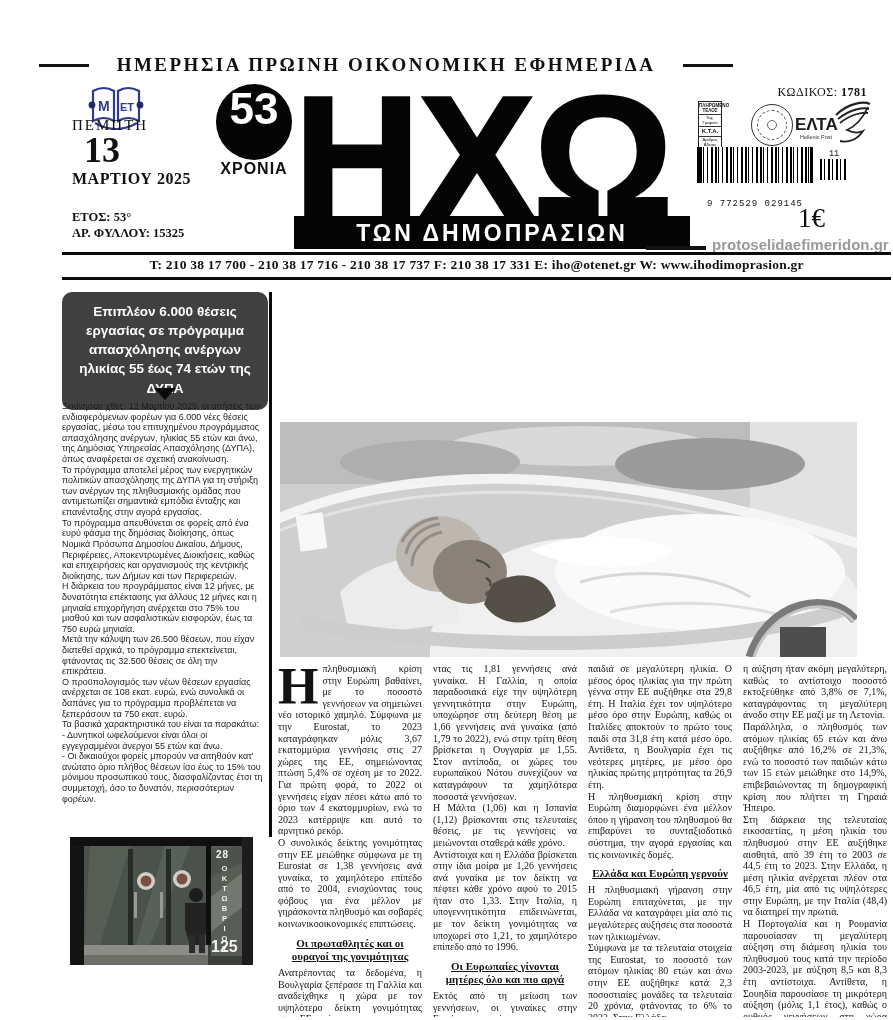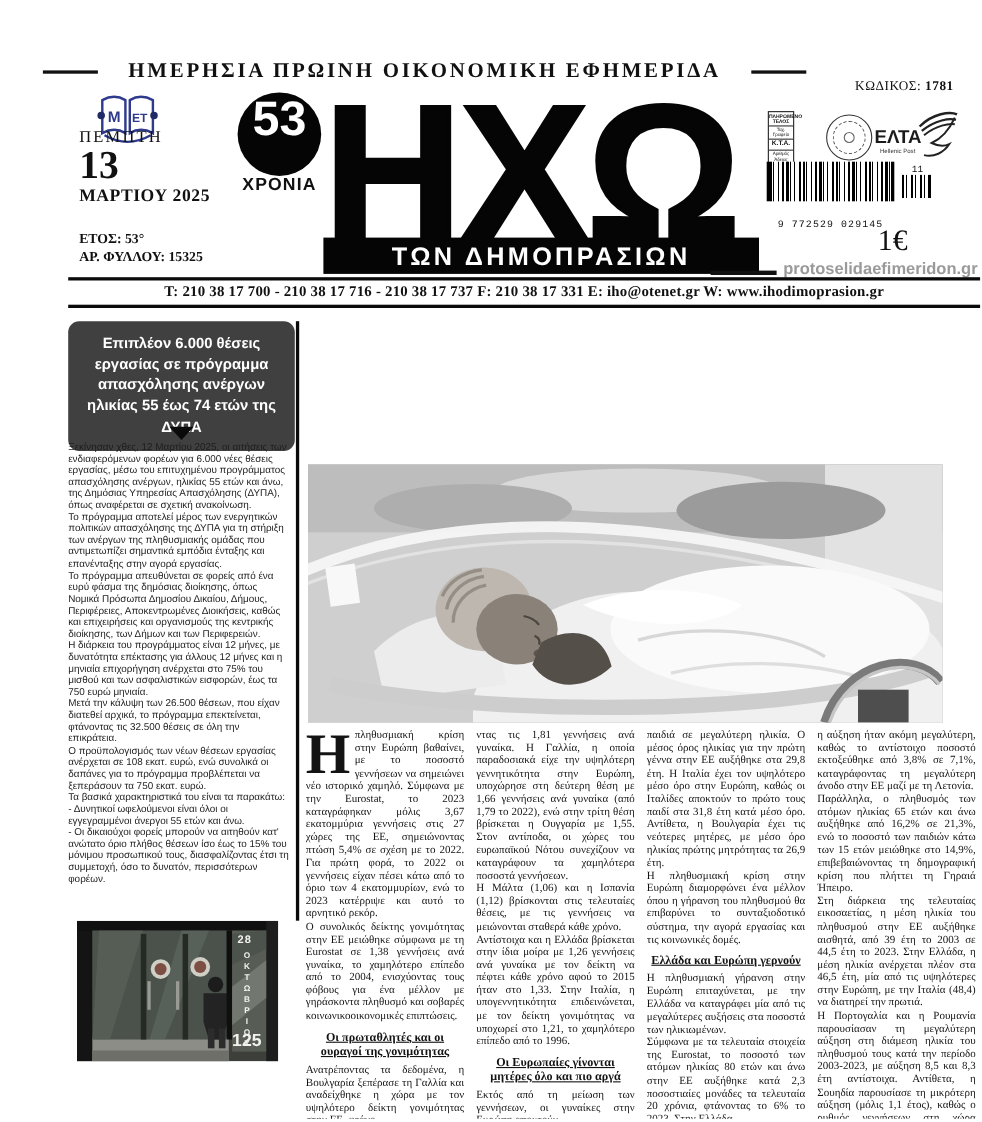--- a/index.html
+++ b/index.html
@@ -7,26 +7,26 @@
   .page {
     position:relative; width:893px; height:1020px; margin:0 auto;
     background:#ffffff; color:#111; overflow:hidden;
     font-family:"Liberation Serif", serif;
   }
   
   .tagline-row { position:absolute; left:62px; top:52px; width:648px; height:26px;
     display:flex; align-items:center; justify-content:center; gap:28px; }
   .tagline-rule { width:50px; height:3px; background:#111; flex:none; }
   .tagline { font:700 19px "Liberation Serif", serif; letter-spacing:2.5px; white-space:nowrap; }
-  .kodikos { position:absolute; right:26px; top:71px; font:400 12px "Liberation Serif", serif; letter-spacing:.5px; }
+  .kodikos { position:absolute; right:26px; top:85px; font:400 12px "Liberation Serif", serif; letter-spacing:.5px; }
   .kodikos b { font-weight:700; }
   
   .book-logo { position:absolute; left:86px; top:80px; }
   .day   { position:absolute; left:72px; top:117px; font:400 15px "Liberation Serif", serif; letter-spacing:2px; }
-  .date-num { position:absolute; left:72px; top:129px; font:900 36px "Liberation Serif", serif; }
+  .date-num { position:absolute; left:84px; top:129px; font:900 36px "Liberation Serif", serif; }
   .date-my  { position:absolute; left:72px; top:170px; font:700 16px "Liberation Serif", serif; letter-spacing:.5px; }
   .etos   { position:absolute; left:72px; top:210px; font:600 12.5px "Liberation Serif", serif; }
   .fyllou { position:absolute; left:72px; top:226px; font:600 12.5px "Liberation Serif", serif; }
   
   .badge53 { position:absolute; left:216px; top:84px; width:76px; height:76px; border-radius:50%;
     background:#050505; display:flex; align-items:flex-start; justify-content:center;
     font:900 44px "Liberation Sans", sans-serif; color:#fff; }
   .badge53-label { position:absolute; left:204px; top:160px; width:100px; text-align:center;
     font:900 16px "Liberation Sans", sans-serif; letter-spacing:1px; }
   .brand { position:absolute; left:294px; top:70px; width:400px; height:150px;

